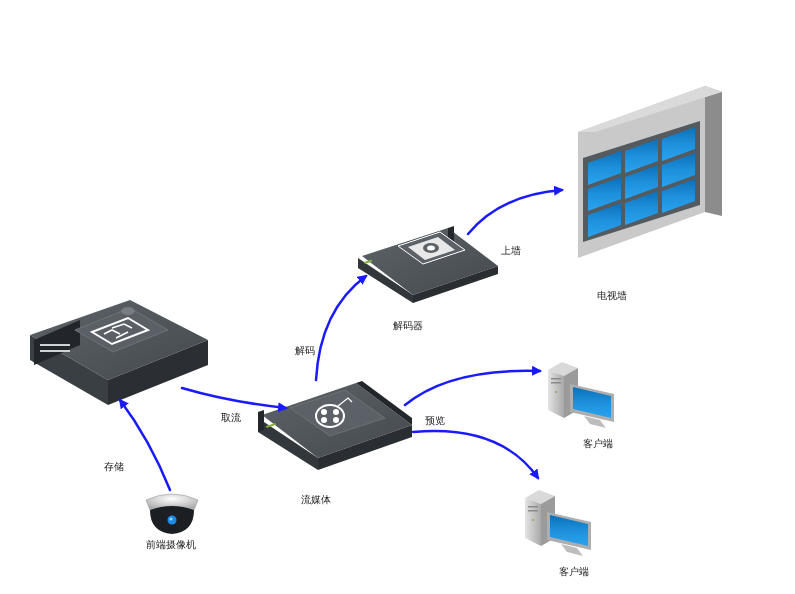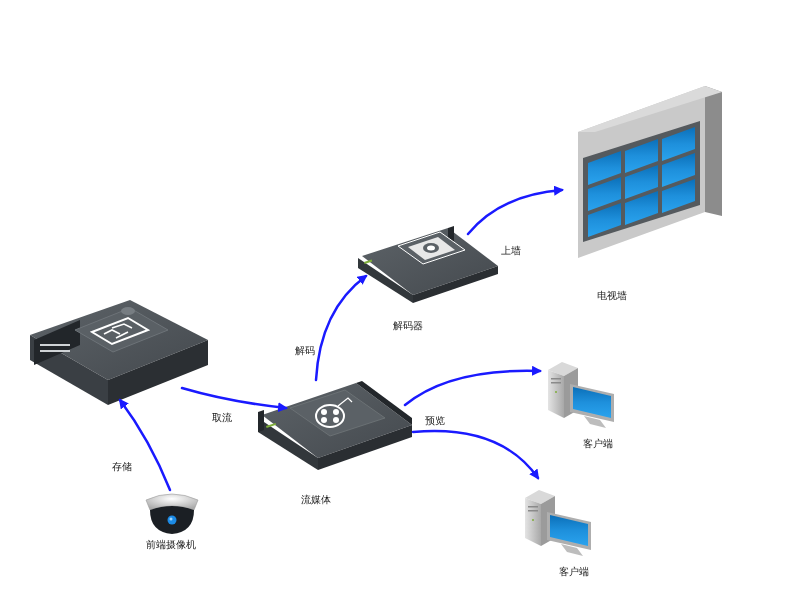--- a/index.html
+++ b/index.html
@@ -145,17 +145,17 @@
   </g>
 </svg>
 
 <div class="label" style="left:146px; top:537px;">前端摄像机</div>
 <div class="label" style="left:301px; top:492px;">流媒体</div>
 <div class="label" style="left:393px; top:318px;">解码器</div>
 <div class="label" style="left:597px; top:288px;text-align:center;">电视墙</div>
 <div class="label" style="left:583px; top:436px;">客户端</div>
 <div class="label" style="left:559px; top:564px;">客户端</div>
 
-<div class="label" style="left:112px; top:459px;">存储</div>
-<div class="label" style="left:212px; top:410px;">取流</div>
+<div class="label" style="left:104px; top:459px;">存储</div>
+<div class="label" style="left:221px; top:410px;">取流</div>
 <div class="label" style="left:295px; top:316px;margin-top:27px;">解码</div>
 <div class="label" style="left:501px; top:243px;">上墙</div>
 <div class="label" style="left:425px; top:413px;">预览</div>
 
 </body></html>

